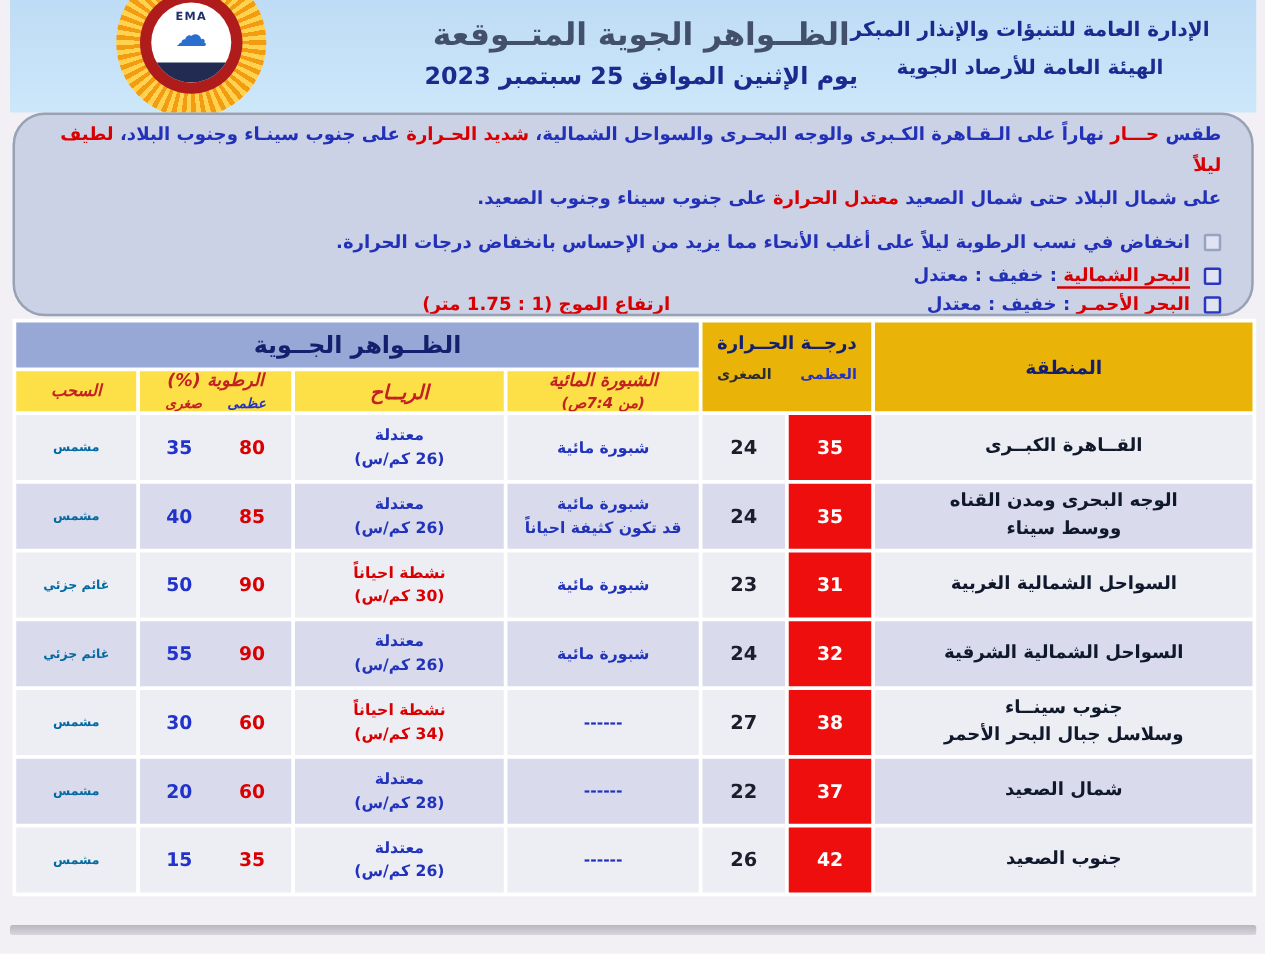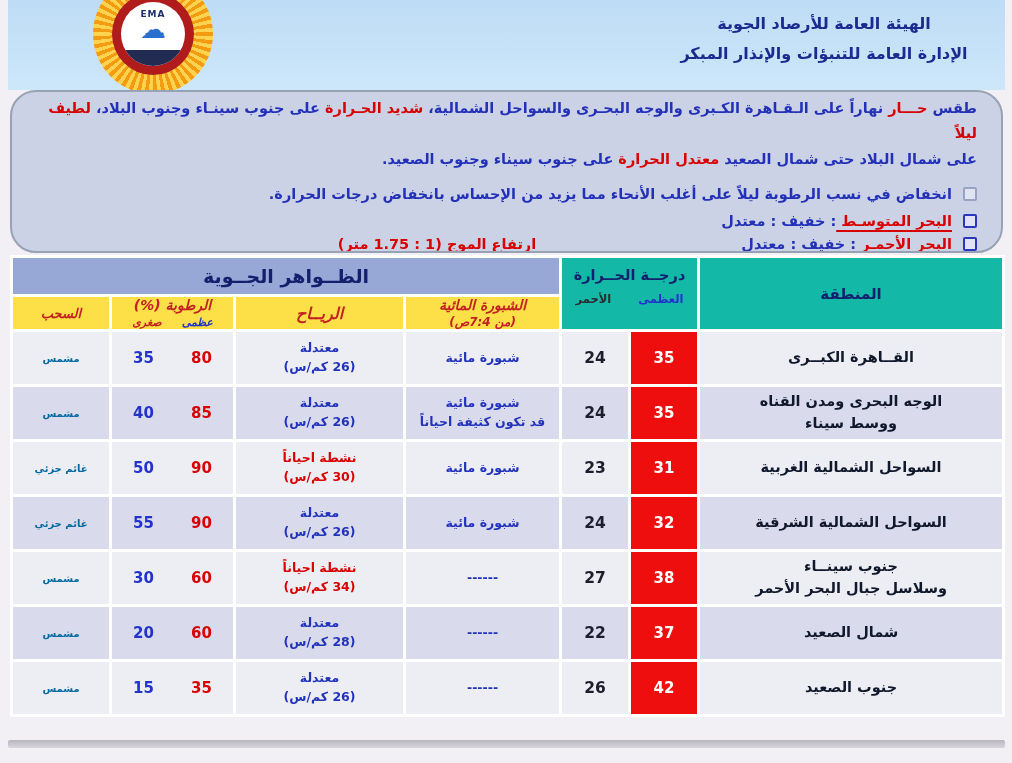--- a/index.html
+++ b/index.html
@@ -58,21 +58,21 @@
   .sea-name{ color:#d80000; text-decoration:underline; text-decoration-color:#d80000;
              text-decoration-thickness:2px; text-underline-offset:4px; }
   .wave{ position:absolute; left:255px; width:300px; text-align:center; color:#d80000; }
   
   table.wx{
     position:absolute; left:10px; top:255px; width:995px;
     border-collapse:separate; border-spacing:3px; background:#fff;
     table-layout:fixed;
   }
   td{ text-align:center; vertical-align:middle; overflow:hidden; }
-  .hd{ background:#14b8a6; color:#14206e; font-weight:bold; }
+  .hd{ background:#eab308; color:#14206e; font-weight:bold; }
   .h-phen{ height:36px; font-size:19px; background:#97a7d6; }
   .h-region{ font-size:15px; }
   .h-temp{ font-size:14.5px; padding-bottom:14px; }
   .h-temp .sublbls{ display:flex; justify-content:space-around; margin-top:9px; font-size:11.5px; }
   .lbl-blue{ color:#2233cc; } .lbl-dark{ color:#2b2b33; } .lbl-red{ color:#c32222; }
   .sh{ background:#fde047; color:#c32222; font-weight:bold; height:32px; font-size:14px;font-style:italic; }
   .sh .small{ font-size:12px; margin-top:2px; }
   .sh .sublbls{ display:flex; justify-content:space-evenly; font-size:11px; margin-top:3px; }
   .sh-wind{ font-size:16px; }
   tr.light td{ background:#ededf4; }
@@ -90,22 +90,26 @@
   .bottomstrip{
     position:absolute; left:8px; top:740px; width:997px; height:8px;
     background:linear-gradient(#b7b7bd,#d8d6dc); border-radius:2px;
   }
 </style>
 </head>
 <body>
 
 <div class="topband">
   <div class="org">
+    <div>الإدارة العامة للتنبؤات والإنذار المبكر</div>
     <div>الهيئة العامة للأرصاد الجوية</div>
-    <div>الإدارة العامة للتنبؤات والإنذار المبكر</div>
+  </div>
+  <div class="titleblock">
+    <div class="main-title">الظــواهر الجوية المتــوقعة</div>
+    <div class="date-line">يوم الإثنين الموافق 25 سبتمبر 2023</div>
   </div>
   <div class="sun">
     <div class="logo-ring">
       <div class="logo-core">
         <div class="logo-ema">EMA</div>
         <div class="logo-cloud">☁</div>
         <div class="logo-sea"></div>
       </div>
     </div>
   </div>
@@ -119,21 +123,21 @@
     <span>على شمال البلاد حتى شمال الصعيد </span><span class="red">معتدل الحرارة </span><span>على جنوب سيناء وجنوب الصعيد.</span>
   </div>
 
   <div class="bullet-row" style="margin-top:14px;">
     <span class="sq dim"></span>
     <span>انخفاض في نسب الرطوبة ليلاً على أغلب الأنحاء مما يزيد من الإحساس بانخفاض درجات الحرارة.</span>
   </div>
 
   <div class="bullet-row">
     <span class="sq"></span>
-    <span><span class="sea-name">البحر المتوسـط </span><span>: خفيف : معتدل</span></span>
+    <span><span class="sea-name">البحر الشمالية </span><span>: خفيف : معتدل</span></span>
   </div>
 
   <div class="bullet-row" style="margin-top:7px;">
     <span class="sq"></span>
     <span><span class="sea-name">البحر الأحمـر </span><span>: خفيف : معتدل</span></span>
     <span class="wave">ارتفاع الموج  (1 : 1.75 متر)</span>
   </div>
 </div>
 
 <table class="wx">
@@ -146,21 +150,21 @@
       <col style="width:121px">
       <col style="width:96px">
   </colgroup>
   <tbody>
       <tr>
     <td class="hd h-region" rowspan="2">المنطقة</td>
     <td class="hd h-temp" rowspan="2" colspan="2">
       <div>درجــة الحــرارة</div>
       <div class="sublbls">
         <span class="lbl-blue">العظمى</span>
-        <span class="lbl-dark">الأحمر</span>
+        <span class="lbl-dark">الصغرى</span>
       </div>
     </td>
     <td class="hd h-phen" colspan="4">الظــواهر الجــوية</td>
   </tr>
   <tr>
     <td class="sh">
       <div>الشبورة المائية</div>
       <div class="small">(من 7:4ص)</div>
     </td>
     <td class="sh sh-wind">الريــاح</td>

